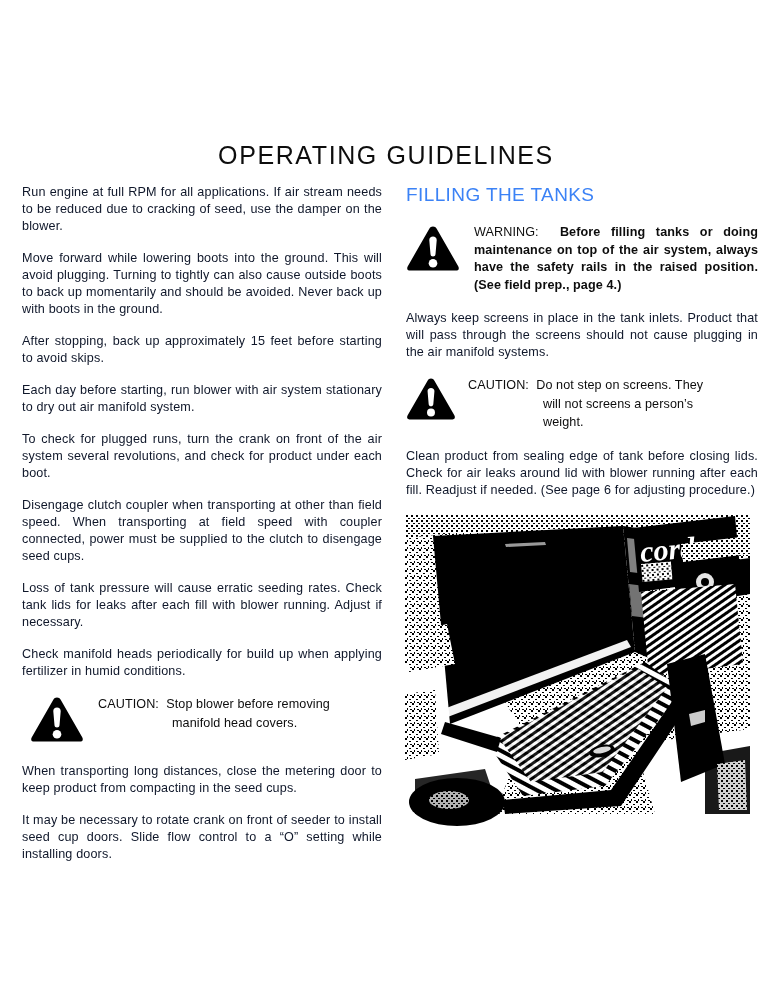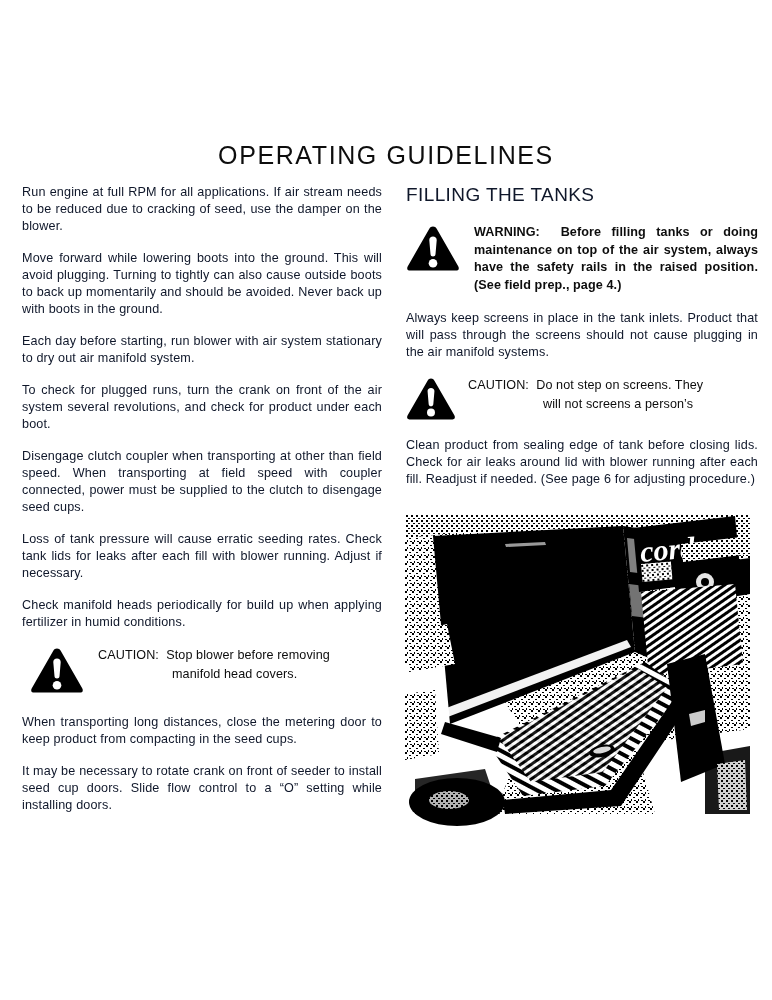--- a/index.html
+++ b/index.html
@@ -54,21 +54,21 @@
     color: #0f172a;
     letter-spacing: 0.15px;
   }
 
   
   .section-heading {
     margin: 0 0 18px 0;
     font-size: 19px;
     font-weight: 400;
     letter-spacing: 0.4px;
-    color: #0f172a;
+    color: #3b82f6;
   }
 
   
   .notice {
     display: flex;
     align-items: flex-start;
     margin: 0 0 14px 0;
   }
   .notice.indent-left { padding-left: 8px; }
 
@@ -88,21 +88,21 @@
 
   .notice-text {
     flex: 1 1 auto;
     font-size: 12.6px;
     line-height: 17.6px;
     font-weight: bold;
     color: #0d0d0d;
     letter-spacing: 0.1px;
   }
   .notice-text .lead {
-    font-weight: bold;
+    font-weight: normal;
   }
   .notice-text.justified { text-align: justify; }
 
   
   .caution-lines {
     font-weight: normal;
     font-size: 12.6px;
     line-height: 19px;
     white-space: nowrap;
   }
@@ -133,20 +133,21 @@
 <body>
 
 <div class="page">
 
   <h1 class="page-title">OPERATING GUIDELINES</h1>
 
   <div class="col col-left">
 
     <p class="body">Run engine at full RPM for all applications. If air stream needs to be reduced due to cracking of seed, use the damper on the blower.</p>
     <p class="body">Move forward while lowering boots into the ground. This will avoid plugging. Turning to tightly can also cause outside boots to back up momentarily and should be avoided. Never back up with boots in the ground.</p>
+    <p class="body">After stopping, back up approximately 15 feet before starting to avoid skips.</p>
     <p class="body">Each day before starting, run blower with air system stationary to dry out air manifold system.</p>
     <p class="body">To check for plugged runs, turn the crank on front of the air system several revolutions, and check for product under each boot.</p>
     <p class="body">Disengage clutch coupler when transporting at other than field speed. When transporting at field speed with coupler connected, power must be supplied to the clutch to disengage seed cups.</p>
     <p class="body">Loss of tank pressure will cause erratic seeding rates. Check tank lids for leaks after each fill with blower running. Adjust if necessary.</p>
     <p class="body">Check manifold heads periodically for build up when applying fertilizer in humid conditions.</p>
 
     <div class="notice indent-left" style="margin-top:6px;margin-bottom:20px;">
       <div class="tri-icon">
         <svg viewBox="0 0 54 48" xmlns="http://www.w3.org/2000/svg" aria-hidden="true">
           <path d="M27 2.5 C28.6 2.5 29.9 3.4 30.7 4.8 L52.2 42.2 C53.0 43.6 53.0 45.1 52.2 45.9 C51.6 46.5 50.6 46.6 49.4 46.6 L4.6 46.6 C3.4 46.6 2.4 46.5 1.8 45.9 C1.0 45.1 1.0 43.6 1.8 42.2 L23.3 4.8 C24.1 3.4 25.4 2.5 27 2.5 Z" fill="#000000"></path>
@@ -191,20 +192,21 @@
         <svg viewBox="0 0 54 48" xmlns="http://www.w3.org/2000/svg" aria-hidden="true">
           <path d="M27 2.5 C28.6 2.5 29.9 3.4 30.7 4.8 L52.2 42.2 C53.0 43.6 53.0 45.1 52.2 45.9 C51.6 46.5 50.6 46.6 49.4 46.6 L4.6 46.6 C3.4 46.6 2.4 46.5 1.8 45.9 C1.0 45.1 1.0 43.6 1.8 42.2 L23.3 4.8 C24.1 3.4 25.4 2.5 27 2.5 Z" fill="#000000"></path>
           <path d="M27 12.6 C29.2 12.6 30.9 14.2 30.7 16.2 L29.5 30.2 C29.4 31.5 28.3 32.5 27 32.5 C25.7 32.5 24.6 31.5 24.5 30.2 L23.3 16.2 C23.1 14.2 24.8 12.6 27 12.6 Z" fill="#ffffff"></path>
           <circle cx="27" cy="39.2" r="4.3" fill="#ffffff"></circle>
         </svg>
       </div>
       <div class="notice-text">
         <span class="caution-r">
           <span>CAUTION:</span>&nbsp;&nbsp;<span>Do not step on screens. They</span>
           <span class="l2">will not screens a person’s</span>
+          <span class="l3">weight.</span>
         </span>
       </div>
     </div>
 
     <p class="body">Clean product from sealing edge of tank before closing lids. Check for air leaks around lid with blower running after each fill. Readjust if needed. (See page 6 for adjusting procedure.)</p>
   </div>
 
   <div class="photo">
     <svg width="345" height="322" viewBox="0 0 345 322" xmlns="http://www.w3.org/2000/svg">
       <defs>

